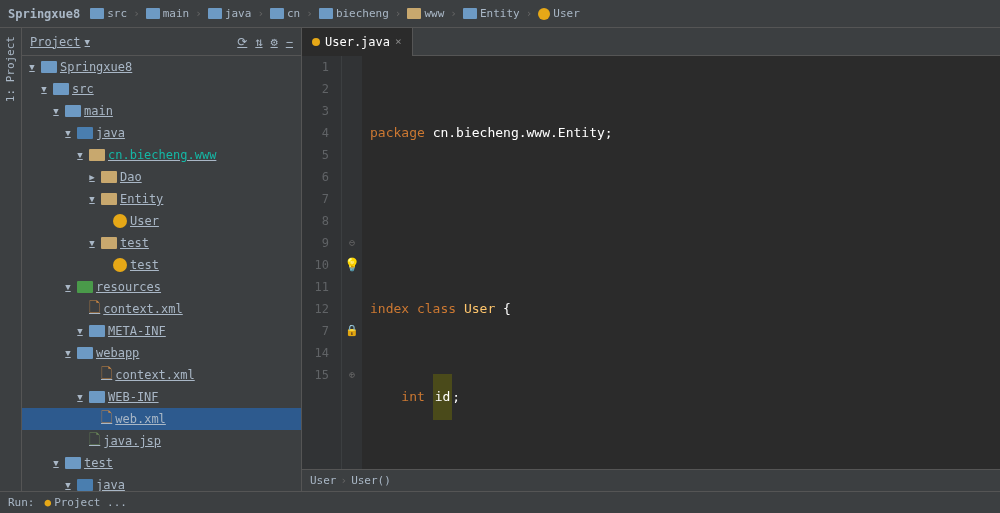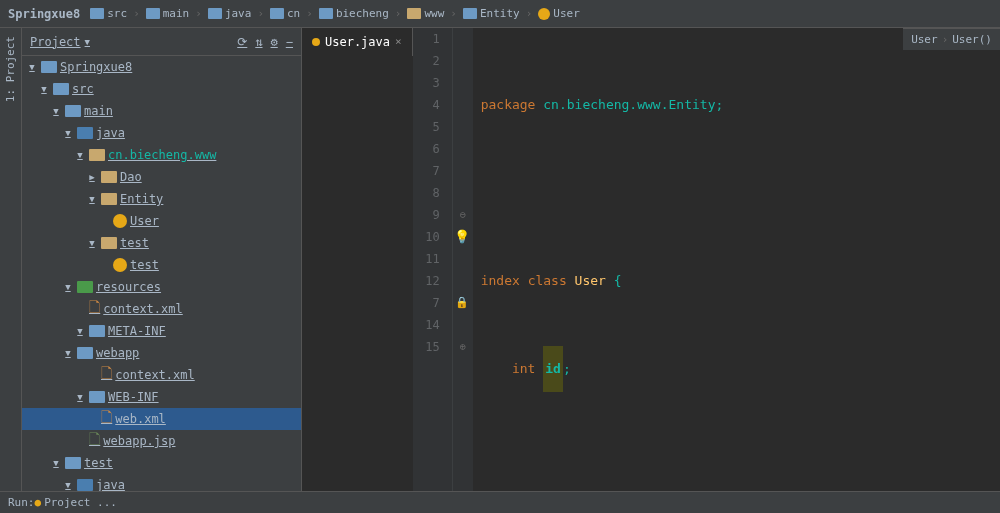--- a/index.html
+++ b/index.html
@@ -160,20 +160,21 @@
       font-size: 11px;
       color: #a9b7c6;
       padding: 8px 3px;
       cursor: pointer;
     }
 
     
     .editor-area {
       flex: 1;
       display: flex;
+      flex-direction: column;
       background: #2b2b2b;
     }
     .editor-tabs {
       background: #3c3f41;
       display: flex;
       align-items: center;
       height: 28px;
       border-bottom: 1px solid #555;
     }
     .editor-tab {
@@ -250,21 +251,21 @@
     }
     .code-line {
       height: 22px;
       display: flex;
       align-items: center;
     }
 
     
     .kw { color: #cc7832; }
     .cls { color: #ffc66d; }
-    .plain { color: #14b8a6; }
+    .plain { color: #ffffff; }
 
     
     .breadcrumb-bar {
       background: #3c3f41;
       height: 22px;
       display: flex;
       align-items: center;
       padding: 0 8px;
       border-top: 1px solid #555;
       font-size: 11px;
@@ -273,20 +274,21 @@
     }
     .bc-sep { color: #666; }
 
     
     .bottom-bar {
       height: 22px;
       background: #3c3f41;
       display: flex;
       align-items: center;
       padding: 0 8px;
+      gap: 10px;
       border-top: 1px solid #555;
     }
     .bottom-item {
       font-size: 11px;
       color: #a9b7c6;
       display: flex;
       align-items: center;
       gap: 3px;
     }
 
@@ -480,21 +482,21 @@
     <div class="tree-item selected">
       <span class="indent" style="width:64px;"></span>
       <span class="arrow empty"></span>
       <span style="font-size:14px; margin: 0 3px; color:#cc8844;">🗋</span>
       <span class="item-label">web.xml</span>
     </div>
     <div class="tree-item">
       <span class="indent" style="width:52px;"></span>
       <span class="arrow empty"></span>
       <span style="font-size:14px; margin: 0 3px; color:#6a8759;">🗋</span>
-      <span class="item-label">webapp.jsp</span>
+      <span class="item-label">java.jsp</span>
     </div>
     <div class="tree-item">
       <span class="indent" style="width:28px;"></span>
       <span class="arrow open"></span>
       <span class="folder-icon" style="background:#6d9ac4;"></span>
       <span class="item-label">test</span>
     </div>
     <div class="tree-item">
       <span class="indent" style="width:40px;"></span>
       <span class="arrow open"></span>
@@ -566,21 +568,21 @@
           <span class="kw">package </span><span class="plain">cn.biecheng.www.Entity;</span>
         </div>
         
         <div class="code-line">&nbsp;</div>
         
         <div class="code-line">
           <span class="kw">index </span><span class="kw">class </span><span class="cls">User </span><span class="plain">{</span>
         </div>
         
         <div class="code-line">
-          <span class="plain">&nbsp;&nbsp;&nbsp;&nbsp;</span><span class="kw">int </span><span style="background:#4a4a1a; padding:12px 2px;font-weight:bold;" class="plain">id</span><span class="plain">;</span>
+          <span class="plain">&nbsp;&nbsp;&nbsp;&nbsp;</span><span class="kw">int </span><span style="background:#4a4a1a; padding:12px 2px;" class="plain">id</span><span class="plain">;</span>
         </div>
         
         
         
         
         
         
         
         
         

